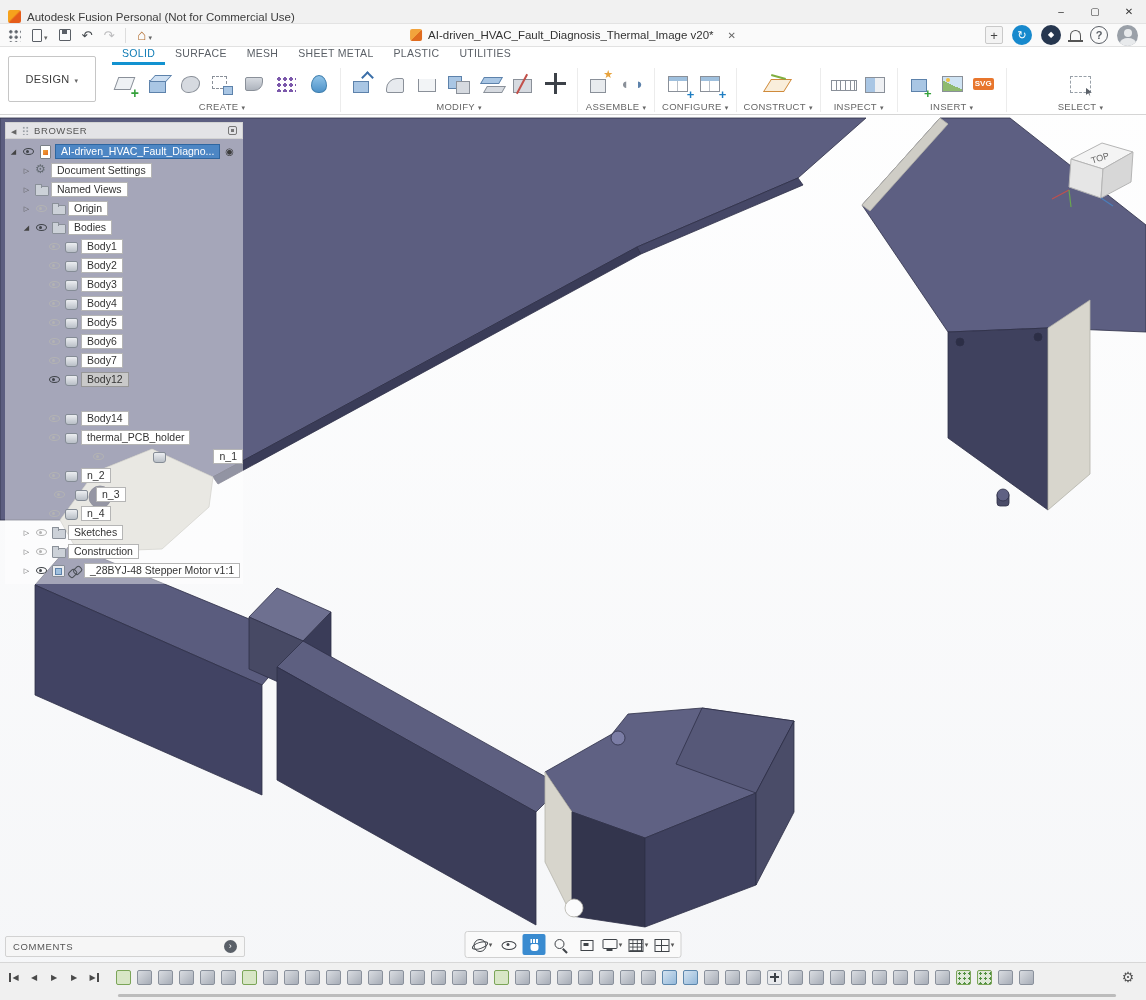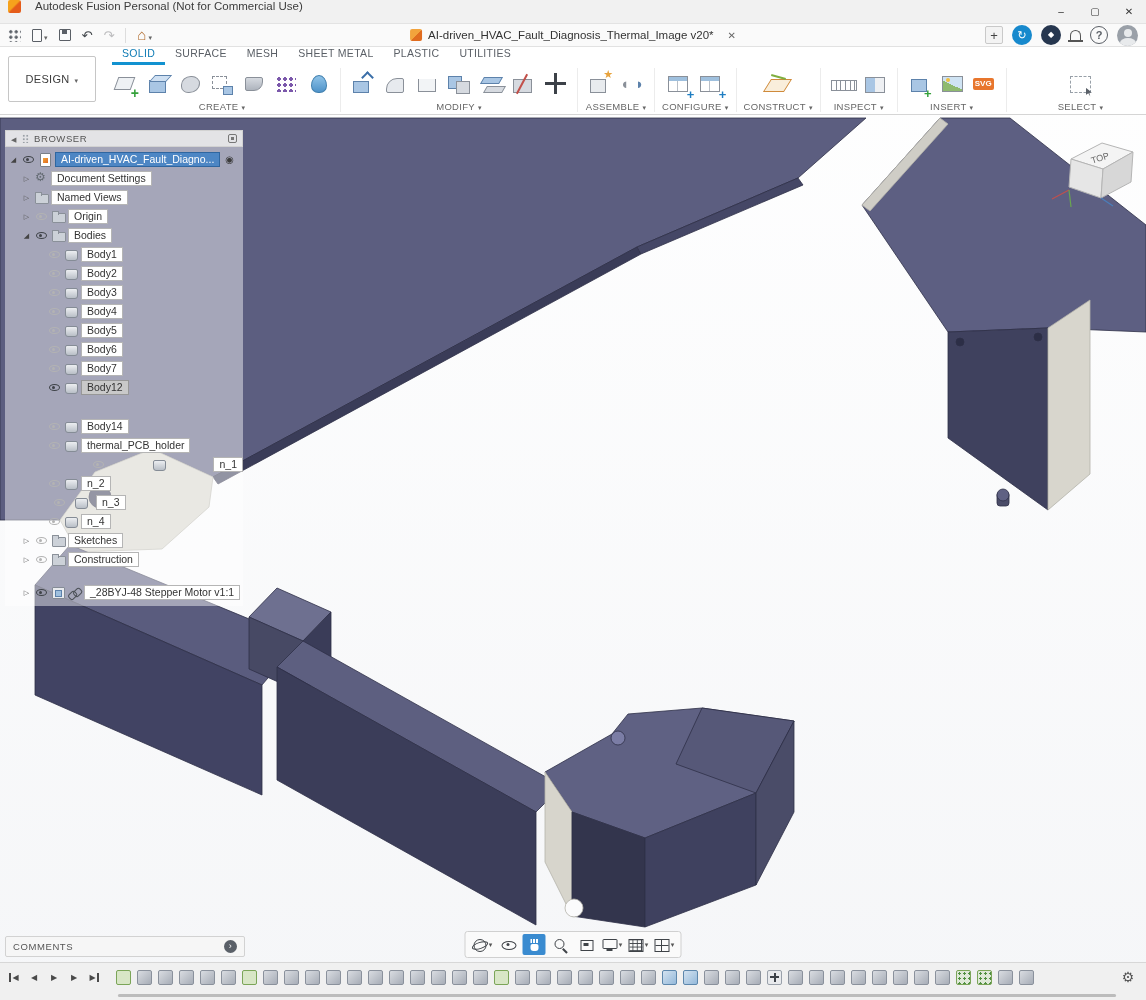--- a/index.html
+++ b/index.html
@@ -1,20 +1,20 @@
 <!DOCTYPE html>
 <html><head>
 <meta charset="utf-8">
 <style>
   html,body{margin:0;padding:0;background:#fff;font-family:"Liberation Sans","DejaVu Sans",sans-serif;-webkit-font-smoothing:antialiased;}
   .page{position:relative;width:1146px;height:1000px;overflow:hidden;background:linear-gradient(180deg,#ffffff 0%,#f5f6f8 100%);}
   .page *{box-sizing:border-box;}
 
   
-  .titlebar{position:absolute;left:0;top:0;right:0;height:24px;background:#f1f1f1;border-bottom:1px solid #e3e3e3;display:flex;align-items:flex-start;padding-left:8px;gap:14px;z-index:20;}
+  .titlebar{position:absolute;left:0;top:0;right:0;height:24px;background:#f1f1f1;border-bottom:1px solid #e3e3e3;display:flex;align-items:flex-end;padding-left:8px;gap:6px;z-index:20;}
   .fusionlogo{width:13px;height:13px;border-radius:2px;background:linear-gradient(135deg,#f6a21c 45%,#e55c1a 55%);}
   .titletext{font-size:11.5px;color:#3c3c3c;}
   .wbtns{margin-left:auto;display:flex;height:100%;}
   .wbtn{width:34px;height:100%;display:flex;align-items:center;justify-content:center;font-size:10px;color:#333;}
 
   
   .qat{position:absolute;left:0;top:24px;right:0;height:23px;background:#fafafa;border-bottom:1px solid #e2e2e2;display:flex;align-items:center;padding:0 8px;z-index:20;}
   .qleft{display:flex;align-items:center;gap:11px;}
   .qbtn{display:flex;align-items:center;gap:2px;color:#5a5f66;}
   .appgrid{width:13px;height:13px;background:radial-gradient(circle,#5a5f66 1.4px,transparent 1.6px) 0 0/5.5px 5.5px;}
@@ -91,21 +91,21 @@
   .ri.decal::before{left:5px;top:7px;width:19px;height:14px;border:1.2px solid #8a9099;background:linear-gradient(205deg,#cfe3f3 55%,#8fba6f 55%);}
   .ri.decal::after{left:9px;top:9px;width:4px;height:4px;border-radius:50%;background:#f0c040;}
   .ri.insert-svg::before{content:"SVG";left:4px;top:9px;font-size:8px;font-weight:bold;line-height:12px;color:#fff;background:#e8762d;padding:0 2px;border-radius:2px;}
   .ri.select-window::before{left:4px;top:7px;width:19px;height:15px;border:1.5px dashed #98a0a8;}
   .ri.select-window::after{right:2px;bottom:2px;width:8px;height:9px;background:#5a6068;clip-path:polygon(0 0,80% 55%,48% 58%,60% 100%,35% 65%,0 85%);}
 
   
   .canvas3d{position:absolute;left:0;top:0;width:1146px;height:1000px;z-index:1;}
 
   
-  .browser{position:absolute;left:5px;top:130px;width:238px;z-index:6;font-size:10.5px;color:#333;}
+  .browser{position:absolute;left:5px;top:122px;width:238px;z-index:6;font-size:10.5px;color:#333;}
   .bheader{height:17px;background:rgba(236,236,236,.94);border:1px solid #d2d2d2;display:flex;align-items:center;gap:5px;padding:0 5px;color:#555;font-size:9.5px;letter-spacing:.6px;}
   .bcollapse::before{content:"◀";font-size:7px;color:#666;}
   .grip{width:7px;height:9px;background:radial-gradient(circle,#9aa0a6 1px,transparent 1.2px) 0 0/3.5px 3.5px;}
   .bspacer{flex:1;}
   .bopt{width:9px;height:9px;border:1.2px solid #777;border-radius:2px;position:relative;}
   .bopt::before{content:"";position:absolute;left:2px;top:2px;width:3px;height:3px;background:#777;}
   .btree{background:rgba(255,255,255,.45);padding:3px 0 4px;}
   .brow{height:19px;display:flex;align-items:center;gap:3px;}
   .arw{width:9px;flex:0 0 auto;font-size:7px;color:#555;visibility:hidden;text-align:center;line-height:9px;}
   .arw.collapsed{visibility:visible;} .arw.collapsed::before{content:"▷";}
@@ -627,21 +627,21 @@
           <span class="arw collapsed"></span>
           <span class="eyebox has_eye eye_dim">
             <span class="eyeic"></span>
           </span>
           <span class="ti folder"></span>
 
           <span class="pill">Construction</span>
 
         </div>
 
-        <div class="brow" style="padding-left: 17px; margin-top: 14px;">
+        <div class="brow" style="padding-left: 17px;">
           <span class="arw collapsed"></span>
           <span class="eyebox has_eye">
             <span class="eyeic"></span>
           </span>
           <span class="ti component"></span>
           <span class="linkic link"></span>
           <span class="pill">_28BYJ-48 Stepper Motor v1:1</span>
 
         </div>
       </div>

